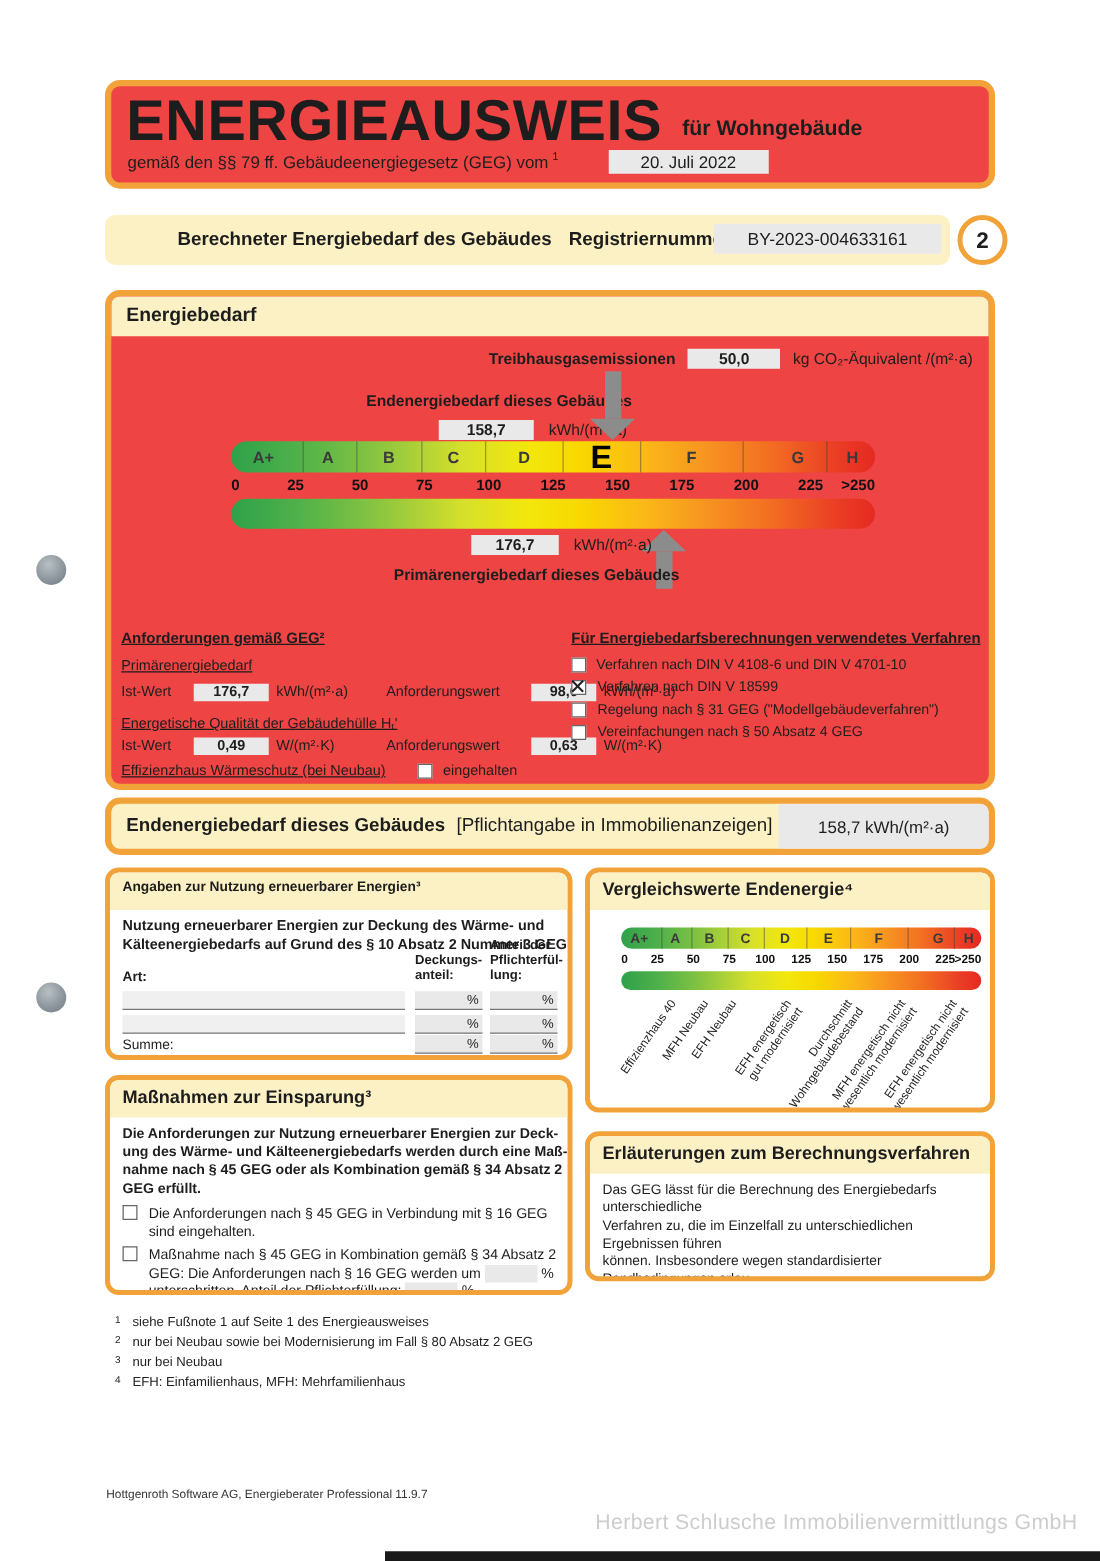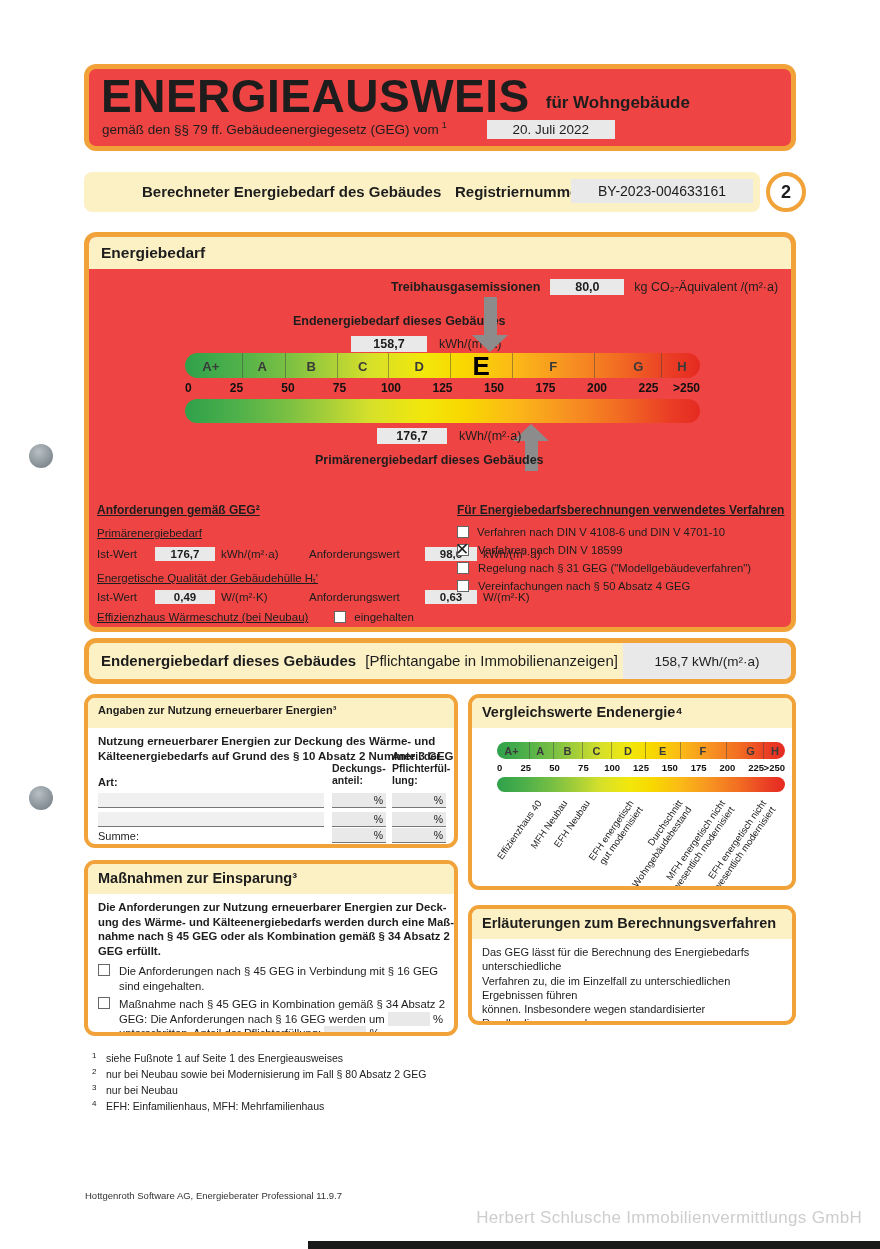--- a/index.html
+++ b/index.html
@@ -67,21 +67,21 @@
     <span class="abs" style="left:371px;top:11px;font-size:15px;">Registriernummer:</span>
     <span class="abs gv" style="left:487px;top:7px;width:182px;padding:4px 0;font-weight:normal;font-size:14px;">BY-2023-004633161</span>
   </div>
   <div class="abs" style="left:766px;top:172px;width:40px;height:40px;border:4px solid #F1A33A;border-radius:50%;box-sizing:border-box;background:#fff;display:flex;align-items:center;justify-content:center;font-weight:bold;font-size:18px;">2</div>
 
   <div class="box" style="left:84px;top:232px;width:712px;height:400px;">
     <div class="strip" style="position:absolute;left:0;right:0;top:0;height:32px;font-size:15.5px;padding:7px 0 0 12px;box-sizing:border-box;">Energiebedarf</div>
 
     <div class="abs" style="left:302px;top:42px;display:flex;align-items:center;gap:10px;font-size:12.5px;">
       <span class="b">Treibhausgasemissionen</span>
-      <span class="gv b" style="width:74px;padding:1px 0;">80,0</span>
+      <span class="gv b" style="width:74px;padding:1px 0;">50,0</span>
       <span>kg CO₂-Äquivalent /(m²·a)</span>
     </div>
 
     <div class="abs b" style="left:204px;top:77px;font-size:12.5px;">Endenergiebedarf dieses Gebäudes</div>
     <div class="abs" style="left:262px;top:99px;display:flex;align-items:center;gap:12px;font-size:12.5px;">
       <span class="gv b" style="width:76px;padding:1px 0;">158,7</span>
       <span>kWh/(m²·a)</span>
     </div>
 
     <div class="arrow" style="left:383px;top:60px;width:36px;">

